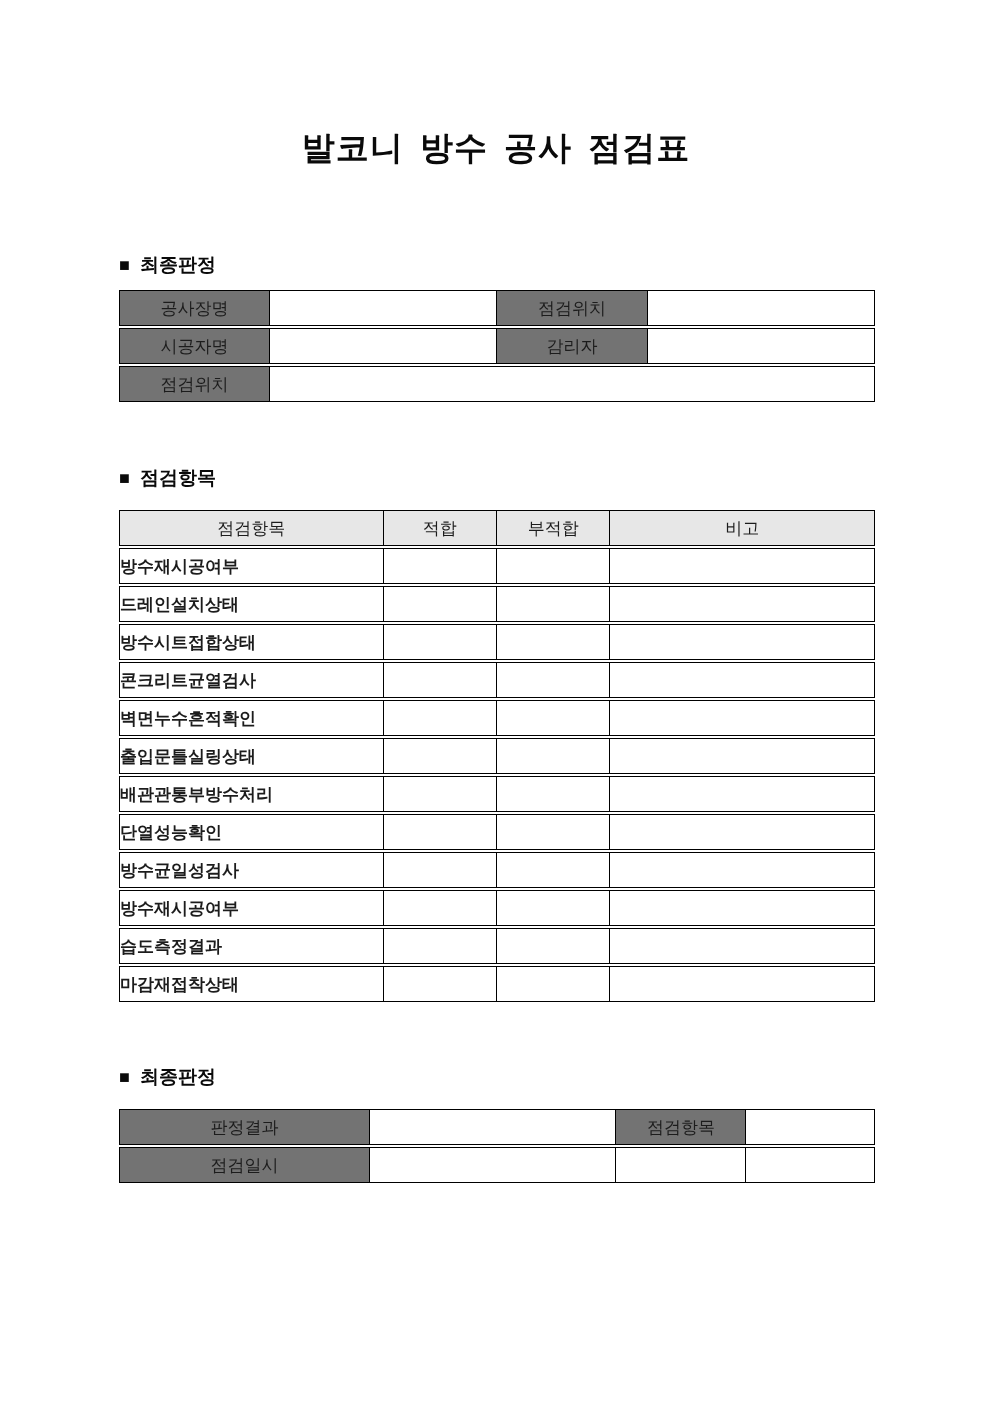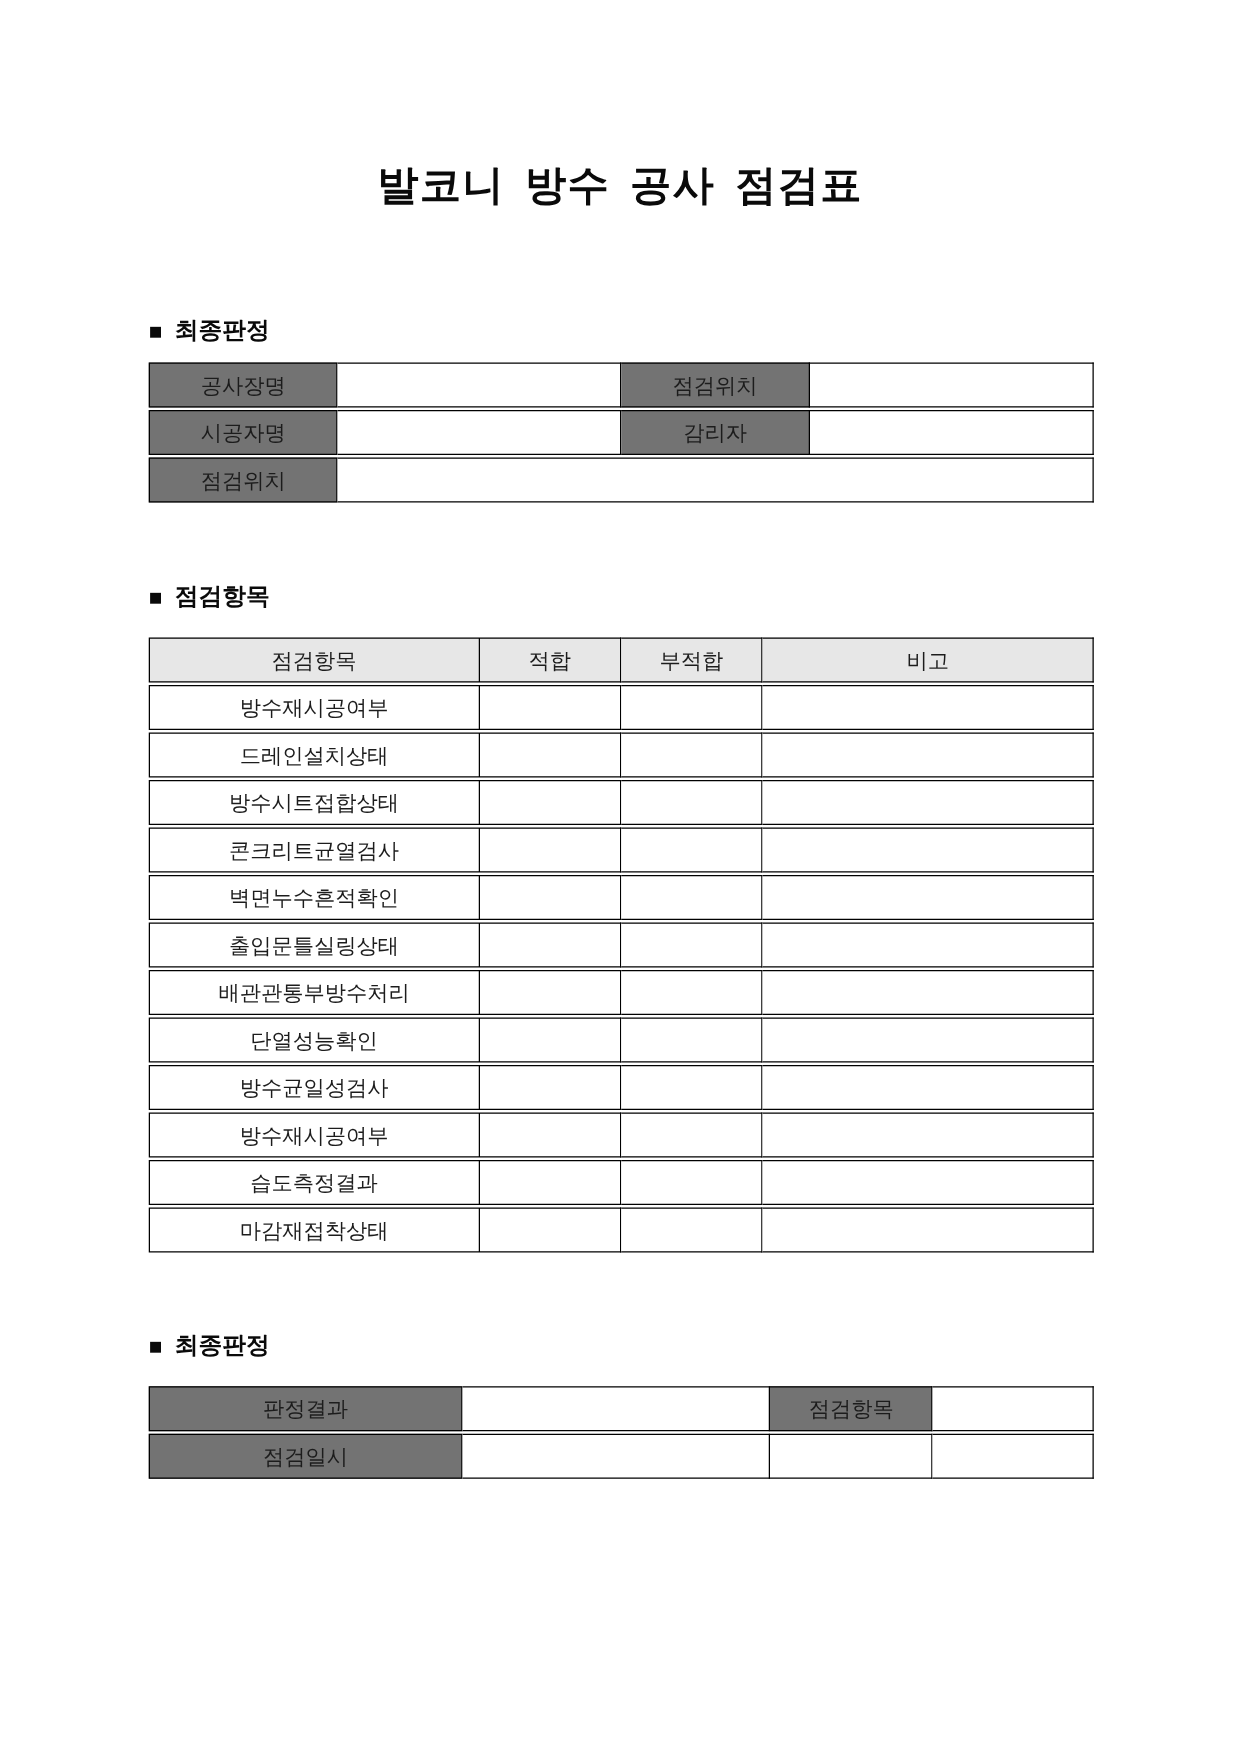--- a/index.html
+++ b/index.html
@@ -76,23 +76,24 @@
     background: #737373;
     text-align: center;
     color: #1c1c1c;
   }
   td.hdr {
     background: #e7e7e7;
     text-align: center;
     color: #1c1c1c;
   }
   td.item {
-    text-align: center;
+    text-align: left;
     padding-left: 9px;
     color: #1c1c1c;
+    font-weight: bold;
   }
   td.val {
     background: #ffffff;
   }
   
   col.c20 { width: 20%; }
   col.c30 { width: 30%; }
   col.c35 { width: 35%; }
   col.c15 { width: 15%; }
   col.c33a { width: 33.2%; }

